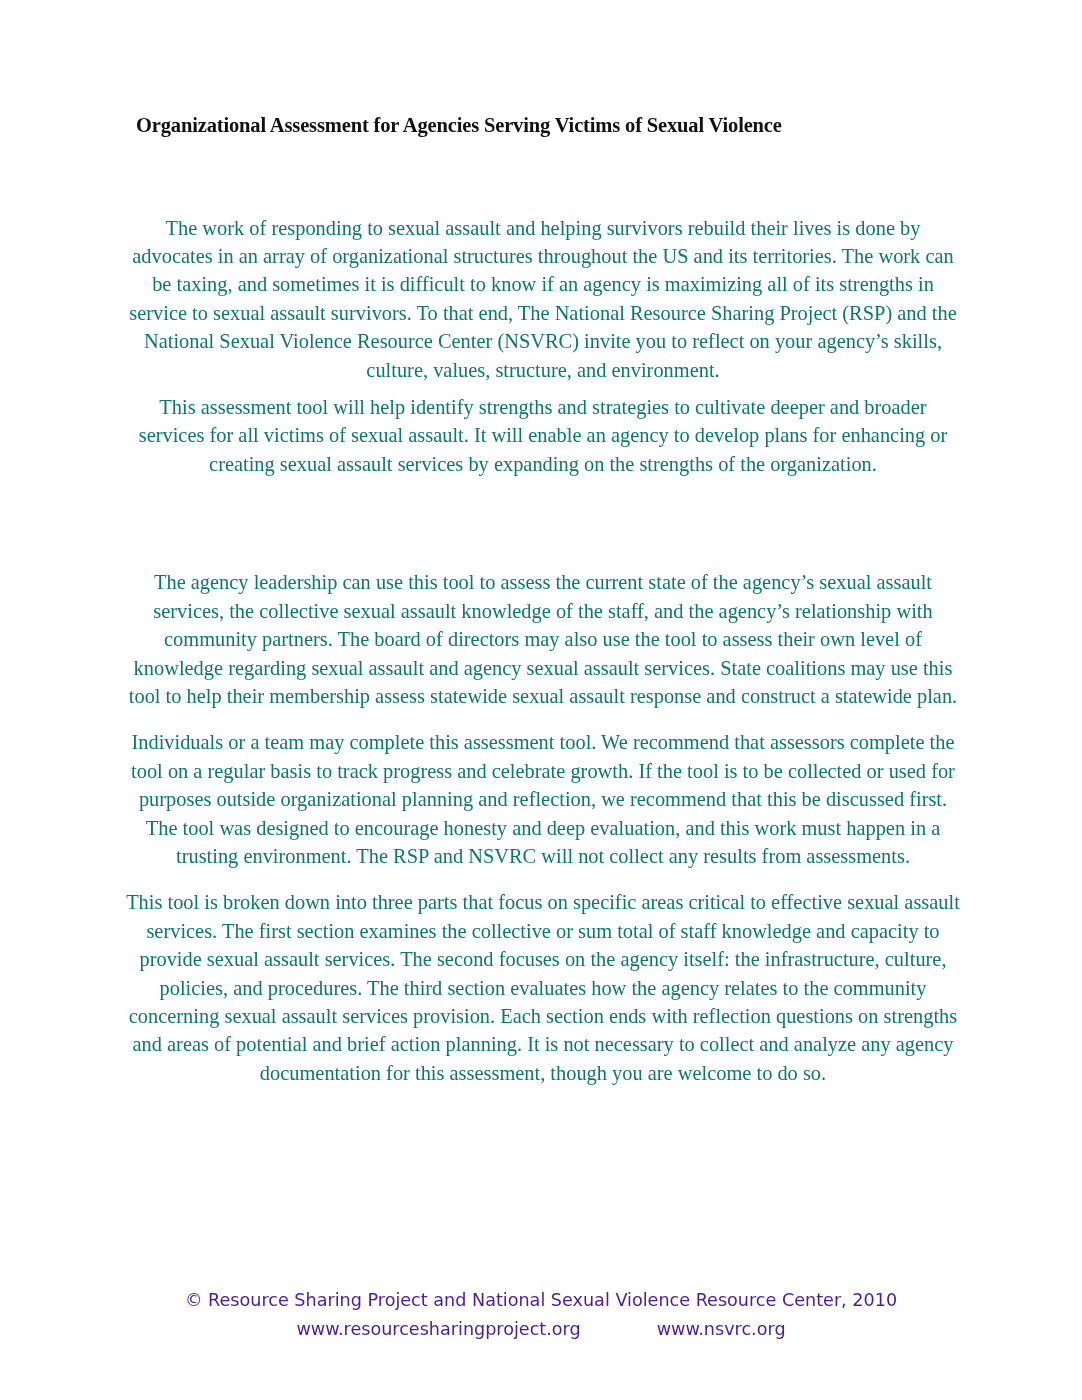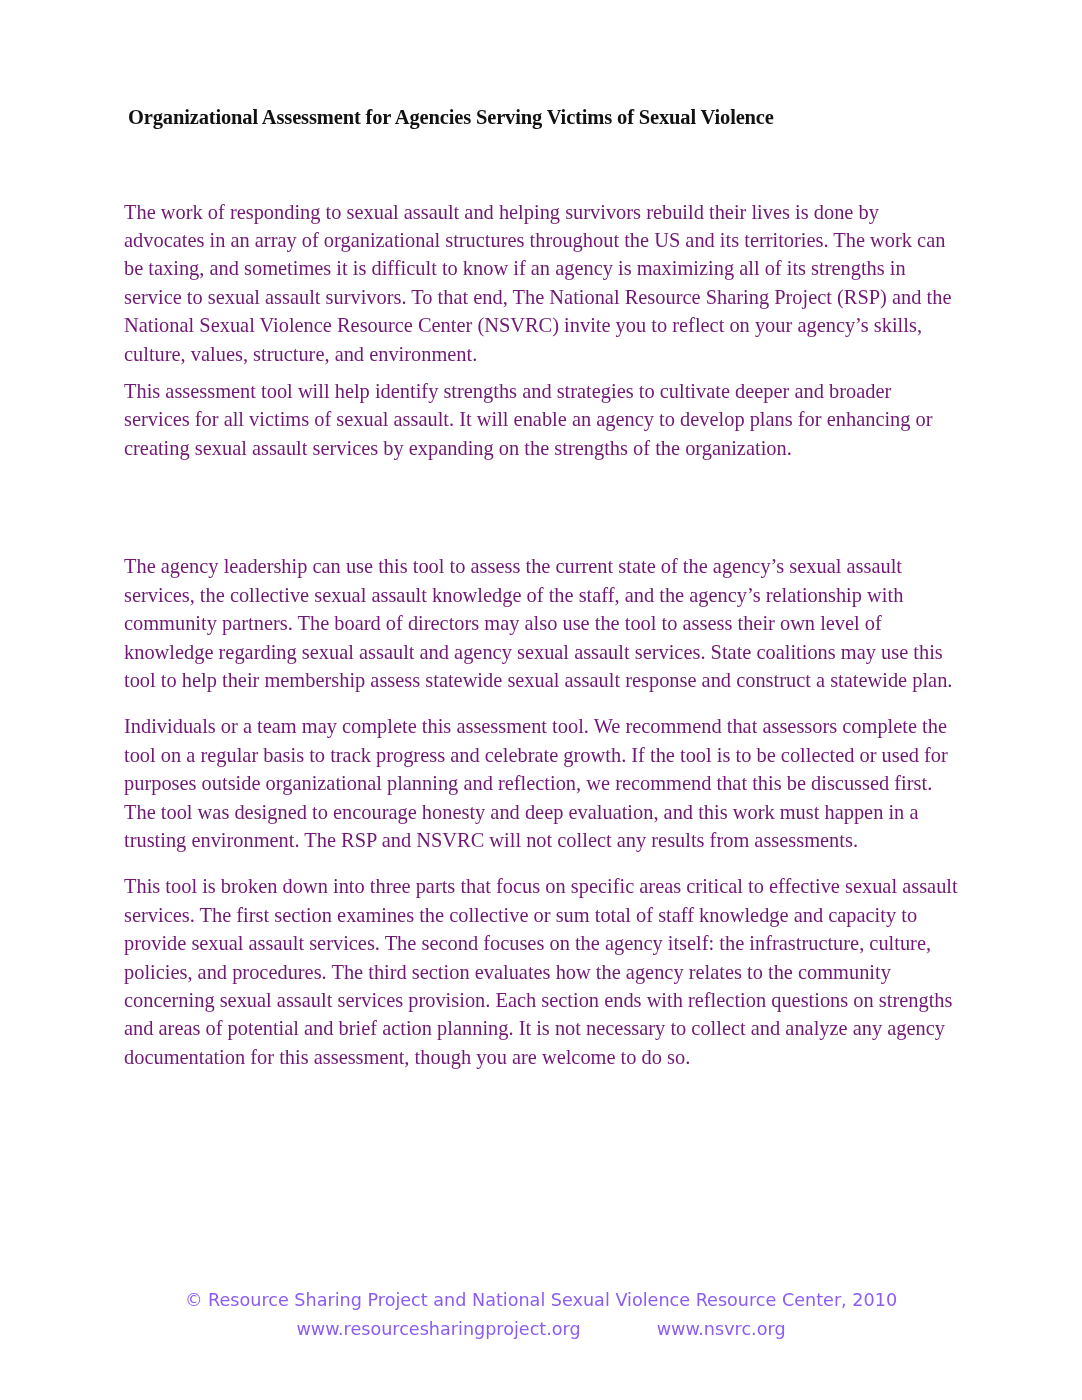--- a/index.html
+++ b/index.html
@@ -22,58 +22,58 @@
     position: absolute;
     left: 124px;
     top: 0;
     width: 838px;
   }
   .doc-title {
     font-family: "Liberation Serif", "DejaVu Serif", serif;
     font-weight: bold;
     font-size: 20.5px;
     line-height: 1.3;
-    margin: 4px;
+    margin: 12px;
     padding-top: 100px;
     letter-spacing: -0.15px;
     color: #111111;
   }
   .section-heading {
     font-family: "Liberation Serif", "DejaVu Serif", serif;
     font-weight: bold;
     font-size: 20.5px;
     line-height: 1.3;
     margin: 0;
     letter-spacing: -0.1px;
     color: #111111;
   }
   p.body-text {
     font-family: "Liberation Serif", "DejaVu Serif", serif;
     font-size: 20.4px;
     line-height: 28.4px;
     margin: 0;
-    color: #701a75;
-    text-align: left;
+    color: #0f766e;
+    text-align: center;
   }
   .gap-after-title { height: 63px; }
   .gap-para { height: 9px; }
   .gap-before-heading { height: 69px; }
   .gap-after-heading { height: 21px; }
   .gap-para-big { height: 18px; }
 
   .footer {
     position: absolute;
     left: 0;
     right: 0;
     top: 1286px;
     text-align: center;
     font-family: "DejaVu Sans", "Liberation Sans", sans-serif;
     font-size: 17.6px;
     line-height: 29px;
-    color: #8b5cf6;
+    color: #4c1d95;
   }
   .footer-urls {
     display: inline-block;
     white-space: pre;
   }
   .url-gap { display: inline-block; width: 76px; }
 </style>
 </head>
 <body>
 

